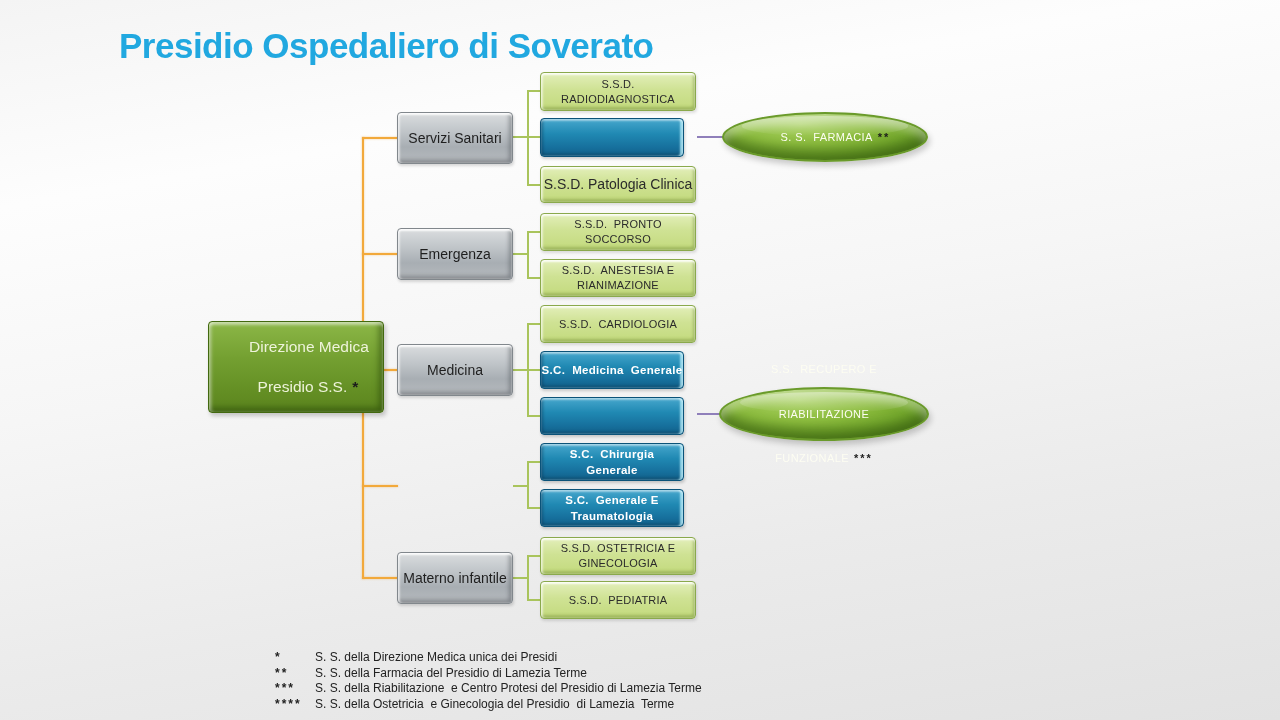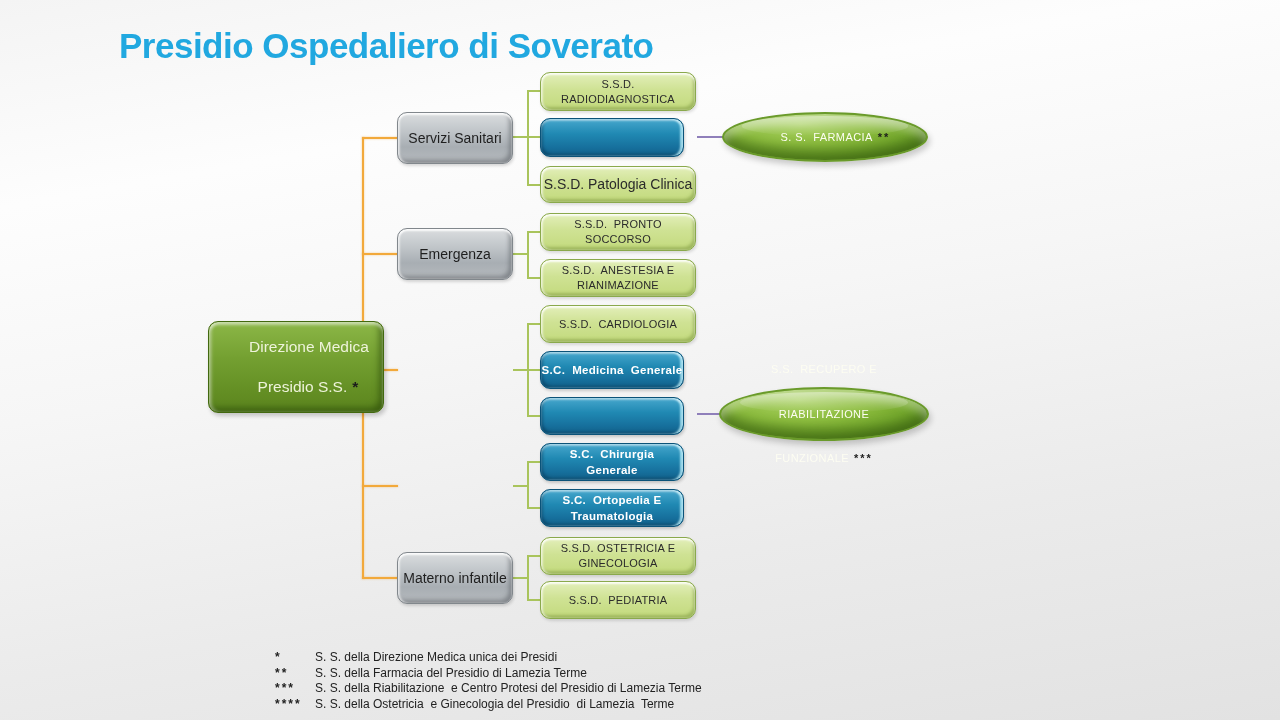--- a/index.html
+++ b/index.html
@@ -3,21 +3,21 @@
 <meta charset="utf-8">
 <style>
   html,body{margin:0;padding:0;}
   body{font-family:"Liberation Sans",sans-serif;}
   .stage{position:relative;width:1280px;height:720px;overflow:hidden;
     background:linear-gradient(170deg,#f4f4f4 0%,#fdfdfd 22%,#f6f6f6 45%,#ebebeb 72%,#e2e2e2 100%);}
   .title{position:absolute;left:103px;top:10px;margin:16px;font-size:35px;font-weight:bold;
     color:#21a8e0;letter-spacing:-0.5px;white-space:nowrap;}
   
   .box{position:absolute;display:flex;align-items:center;justify-content:center;
-    border-radius:10px;box-sizing:border-box;text-align:center;}
+    border-radius:4px;box-sizing:border-box;text-align:center;}
   .lbl{white-space:pre-wrap;text-align:center;}
   
   .box-gray{left:397px;width:116px;height:52px;
     background:linear-gradient(180deg,#dadddf 0%,#bfc4c8 38%,#a8aeb3 68%,#b6babe 100%);
     border:1px solid #81878c;
     box-shadow:inset 0 2px 2px rgba(255,255,255,.9),inset 2px 0 2px rgba(255,255,255,.55),
       inset -3px -3px 4px rgba(70,76,82,.45),1px 2px 3px rgba(0,0,0,.15);
     color:#1f1f1f;font-size:14px;}
   
   .box-green{left:540px;width:156px;
@@ -111,20 +111,23 @@
       <span>Presidio S.S.</span><span class="ast">*</span>
     </div>
   </div>
 
   <div class="box box-gray" style="top:112px">
     <span class="lbl">Servizi Sanitari</span>
   </div>
   <div class="box box-gray" style="top:228px">
     <span class="lbl">Emergenza</span>
   </div>
+  <div class="box box-gray" style="top:344px">
+    <span class="lbl">Medicina</span>
+  </div>
   <div class="box box-gray" style="top:552px">
     <span class="lbl">Materno infantile</span>
   </div>
 
   <div class="box box-green" style="top:72px;height:39px">
     <span class="lbl">S.S.D.
 RADIODIAGNOSTICA</span>
   </div>
   <div class="box box-blue" style="top:118px;height:39px">
     <span class="lbl"></span>
@@ -149,21 +152,21 @@
     <span class="lbl">S.C.  Medicina  Generale</span>
   </div>
   <div class="box box-blue" style="top:397px;height:38px">
     <span class="lbl"></span>
   </div>
 
   <div class="box box-blue" style="top:443px;height:38px">
     <span class="lbl">S.C.  Chirurgia  Generale</span>
   </div>
   <div class="box box-blue" style="top:489px;height:38px">
-    <span class="lbl">S.C.  Ortopedia E
+    <span class="lbl">S.C.  Generale E
 Traumatologia</span>
   </div>
 
   <div class="box box-green" style="top:537px;height:38px">
     <span class="lbl">S.S.D. OSTETRICIA E
 GINECOLOGIA</span>
   </div>
   <div class="box box-green" style="top:581px;height:38px">
     <span class="lbl">S.S.D.  PEDIATRIA</span>
   </div>

